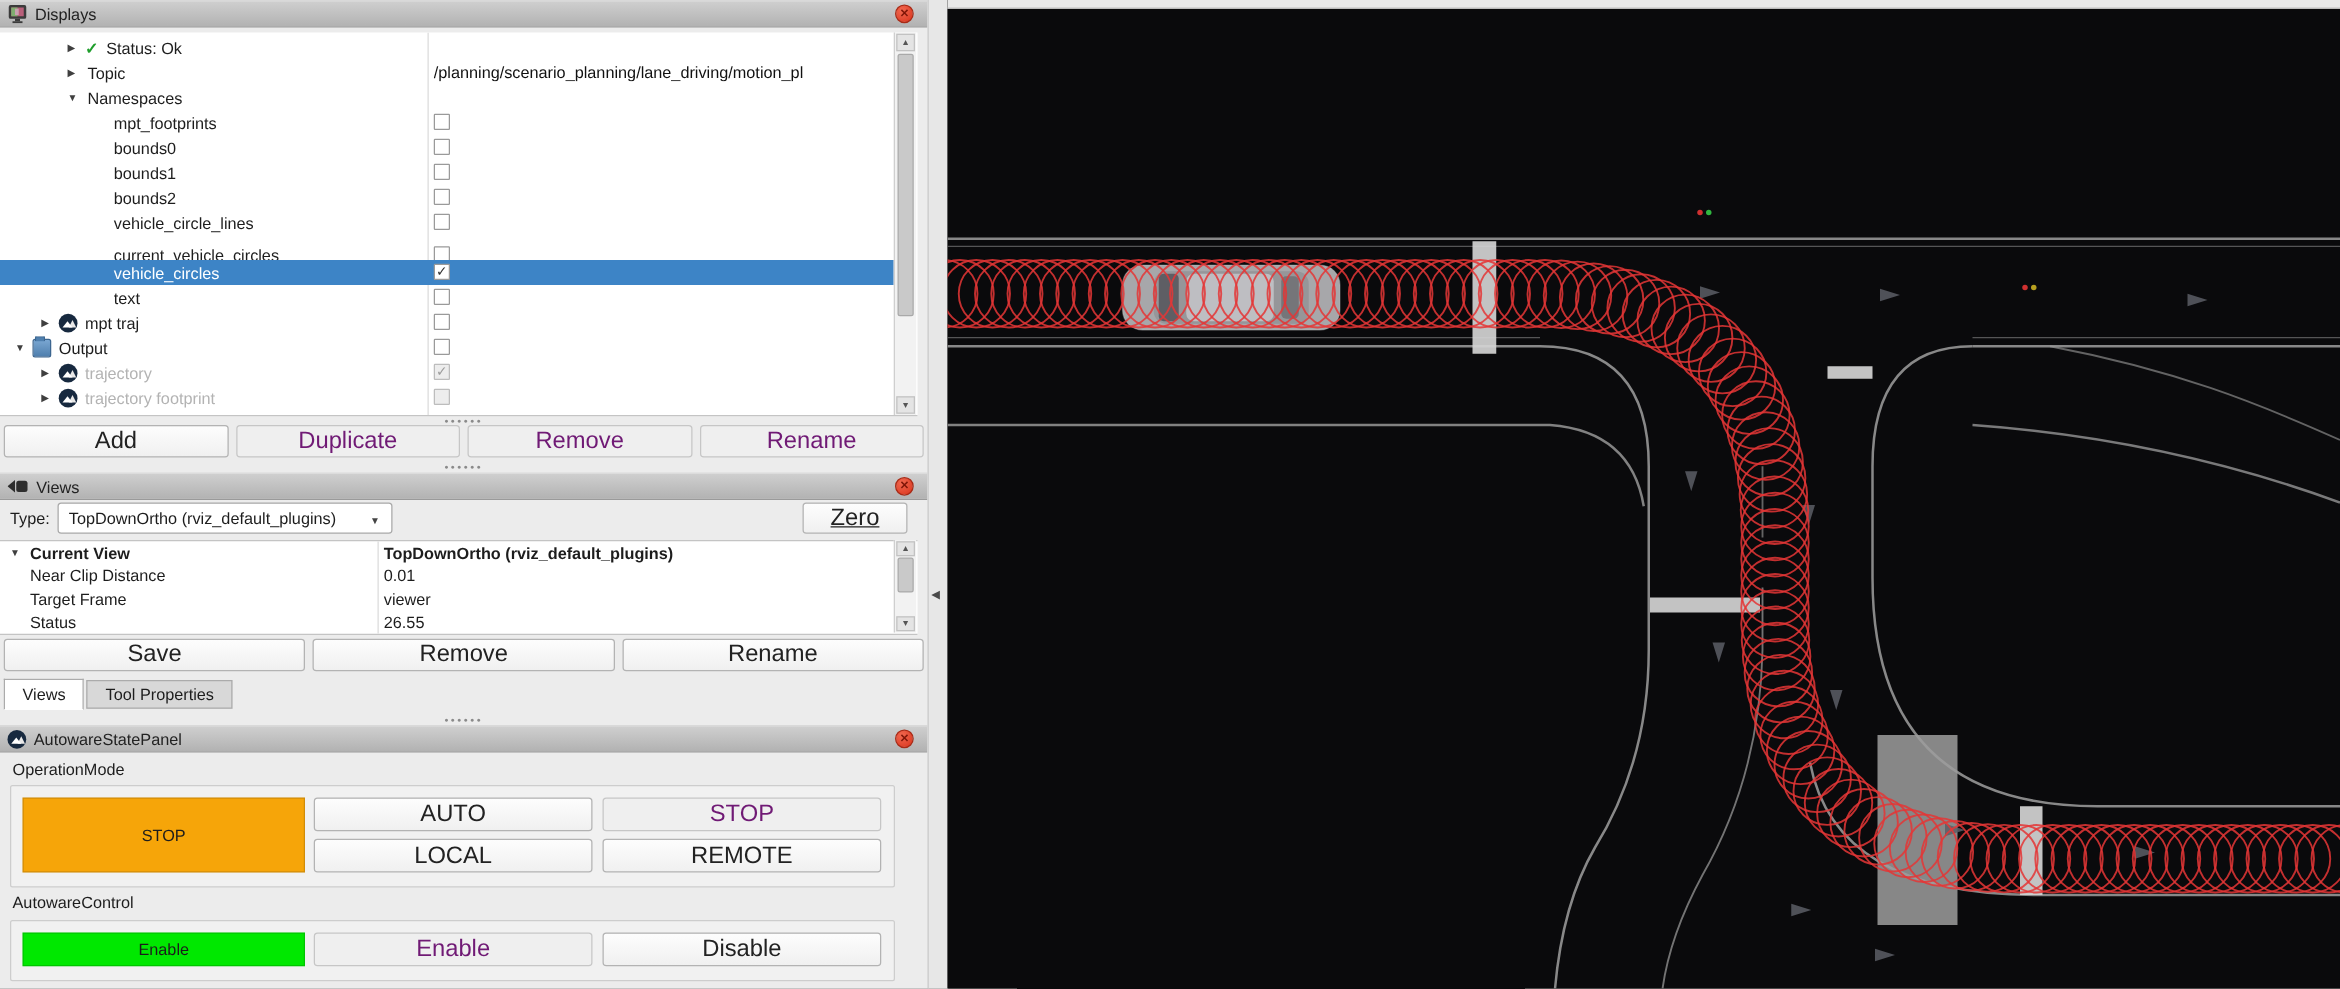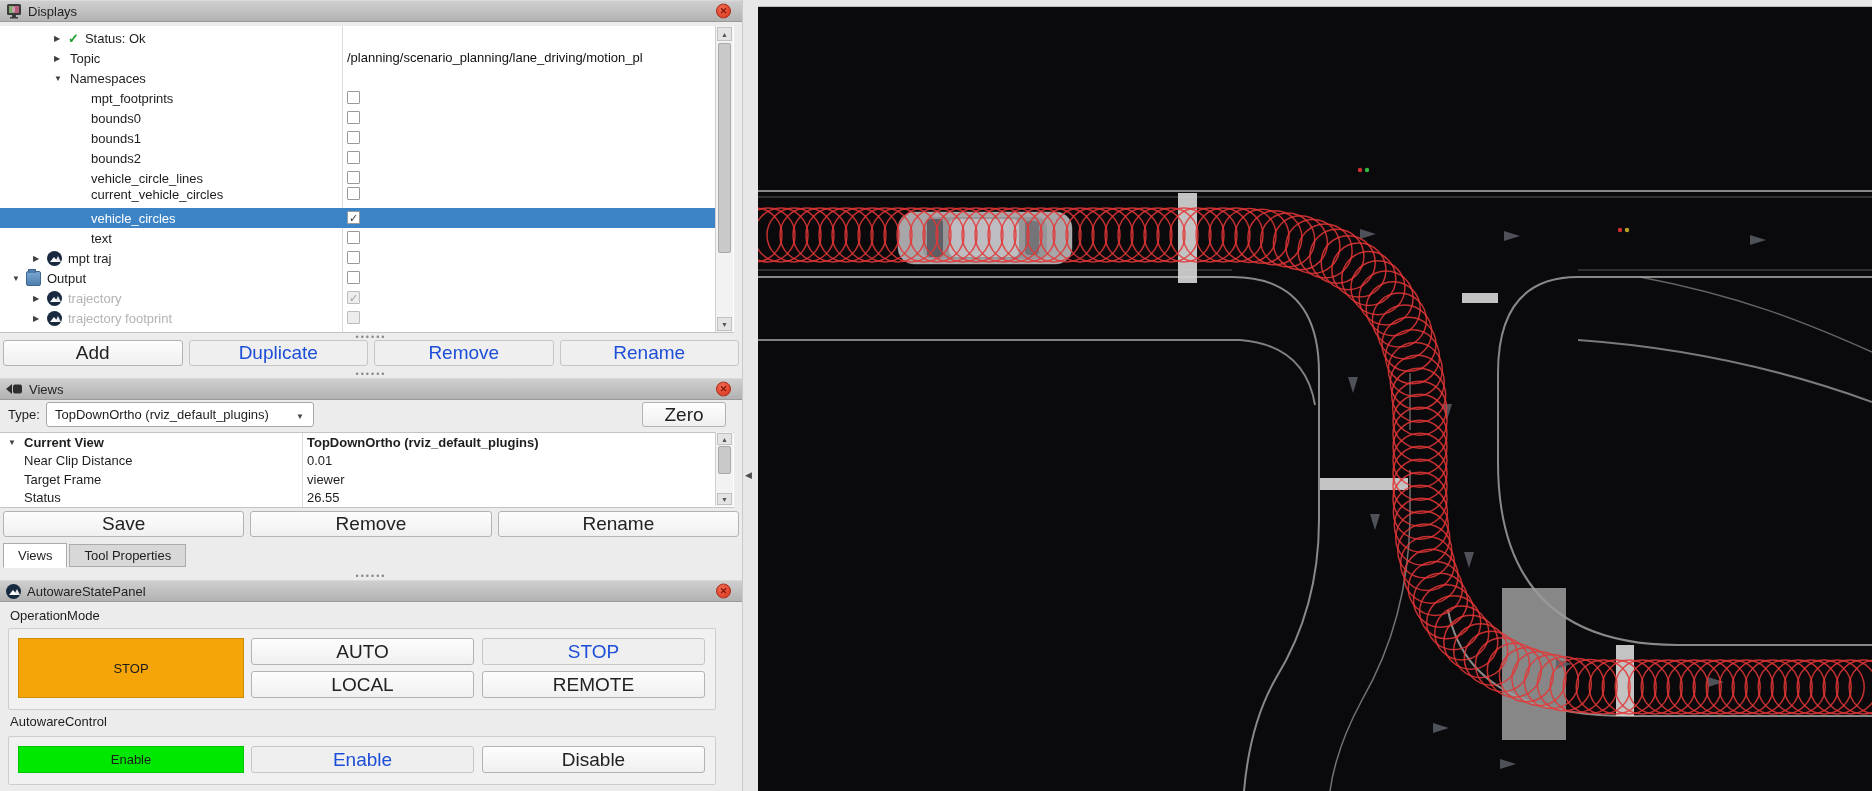--- a/index.html
+++ b/index.html
@@ -46,29 +46,29 @@
   
   .sbar{position:absolute;width:18px;background:#f2f2f2;border-left:1px solid #cfcfcf;box-sizing:border-box;}
   .sbtn{position:absolute;left:1px;right:1px;height:14px;background:#e4e4e4;border:1px solid #c2c2c2;
         box-sizing:border-box;color:#555;font-size:7px;display:flex;align-items:center;justify-content:center;}
   .sthumb{position:absolute;left:2px;right:2px;background:#c9c9c9;border:1px solid #a9a9a9;border-radius:2px;box-sizing:border-box;}
   .dots{position:absolute;left:0;width:742px;text-align:center;color:#8a8a8a;font-size:9px;letter-spacing:2px;line-height:8px;}
   
   .btnrow{position:absolute;left:3px;width:736px;display:flex;gap:6px;}
   .qbtn{flex:1;height:26px;background:linear-gradient(#fdfdfd,#f0f0f0);
         border:1px solid #b3b3b3;border-radius:3px;font-family:inherit;font-size:19px;color:#222;}
-  .qbtn.dis{color:#1d4ed8;background:#efefef;border-color:#c6c6c6;}
+  .qbtn.dis{color:#701a75;background:#efefef;border-color:#c6c6c6;}
   
   .typerow{position:absolute;left:0;width:742px;height:26px;}
   .typerow .tlab{position:absolute;left:8px;top:5px;}
   .combo{position:absolute;left:46px;top:0;width:268px;height:25px;background:#fff;
          border:1px solid #a8a8a8;border-radius:3px;box-sizing:border-box;
          display:flex;align-items:center;padding-left:8px;}
   .combo .carr{position:absolute;right:9px;top:9px;font-size:8px;color:#444;}
-  .zero{position:absolute;left:642px;top:0;width:84px;height:25px;}
+  .zero{position:absolute;left:642px;top:0;width:84px;height:25px;text-decoration:underline;}
   .ptable{position:absolute;left:0;width:734px;background:#fff;border-top:1px solid #c4c4c4;border-bottom:1px solid #c4c4c4;overflow:hidden;}
   .prow{position:absolute;left:0;width:715px;height:18px;display:flex;align-items:center;}
   .prow .parr{width:14px;margin-left:8px;font-size:8px;color:#3f3f3f;}
   .prow .pname{margin-left:2px;}
   .prow .pname.ind{}
   .prow.b .pname,.prow.b .pval{font-weight:bold;}
   .pval{position:absolute;left:307px;white-space:nowrap;}
   
   .tabs{position:absolute;left:3px;display:flex;}
   .tab{height:25px;padding:0 14px;display:flex;align-items:center;border:1px solid #ababab;box-sizing:border-box;}
@@ -146,21 +146,21 @@
           <span class="arrow"></span>
           <span class="lbl">bounds2</span>
           <span class="cb"></span>
         </div>
         <div class="trow" style="top: 142px;">
           <span style="width: 75px; flex: 0 0 auto;"></span>
           <span class="arrow"></span>
           <span class="lbl">vehicle_circle_lines</span>
           <span class="cb"></span>
         </div>
-        <div class="trow" style="top: 158px; text-align: right;">
+        <div class="trow" style="top: 168px; text-align: right;">
           <span style="width: 75px; flex: 0 0 auto;"></span>
           <span class="arrow"></span>
           <span class="lbl">current_vehicle_circles</span>
           <span class="cb"></span>
         </div>
         <div class="trow sel" style="top: 182px;">
           <span style="width: 75px; flex: 0 0 auto;"></span>
           <span class="arrow"></span>
           <span class="lbl">vehicle_circles</span>
           <span class="cb">✓</span>

